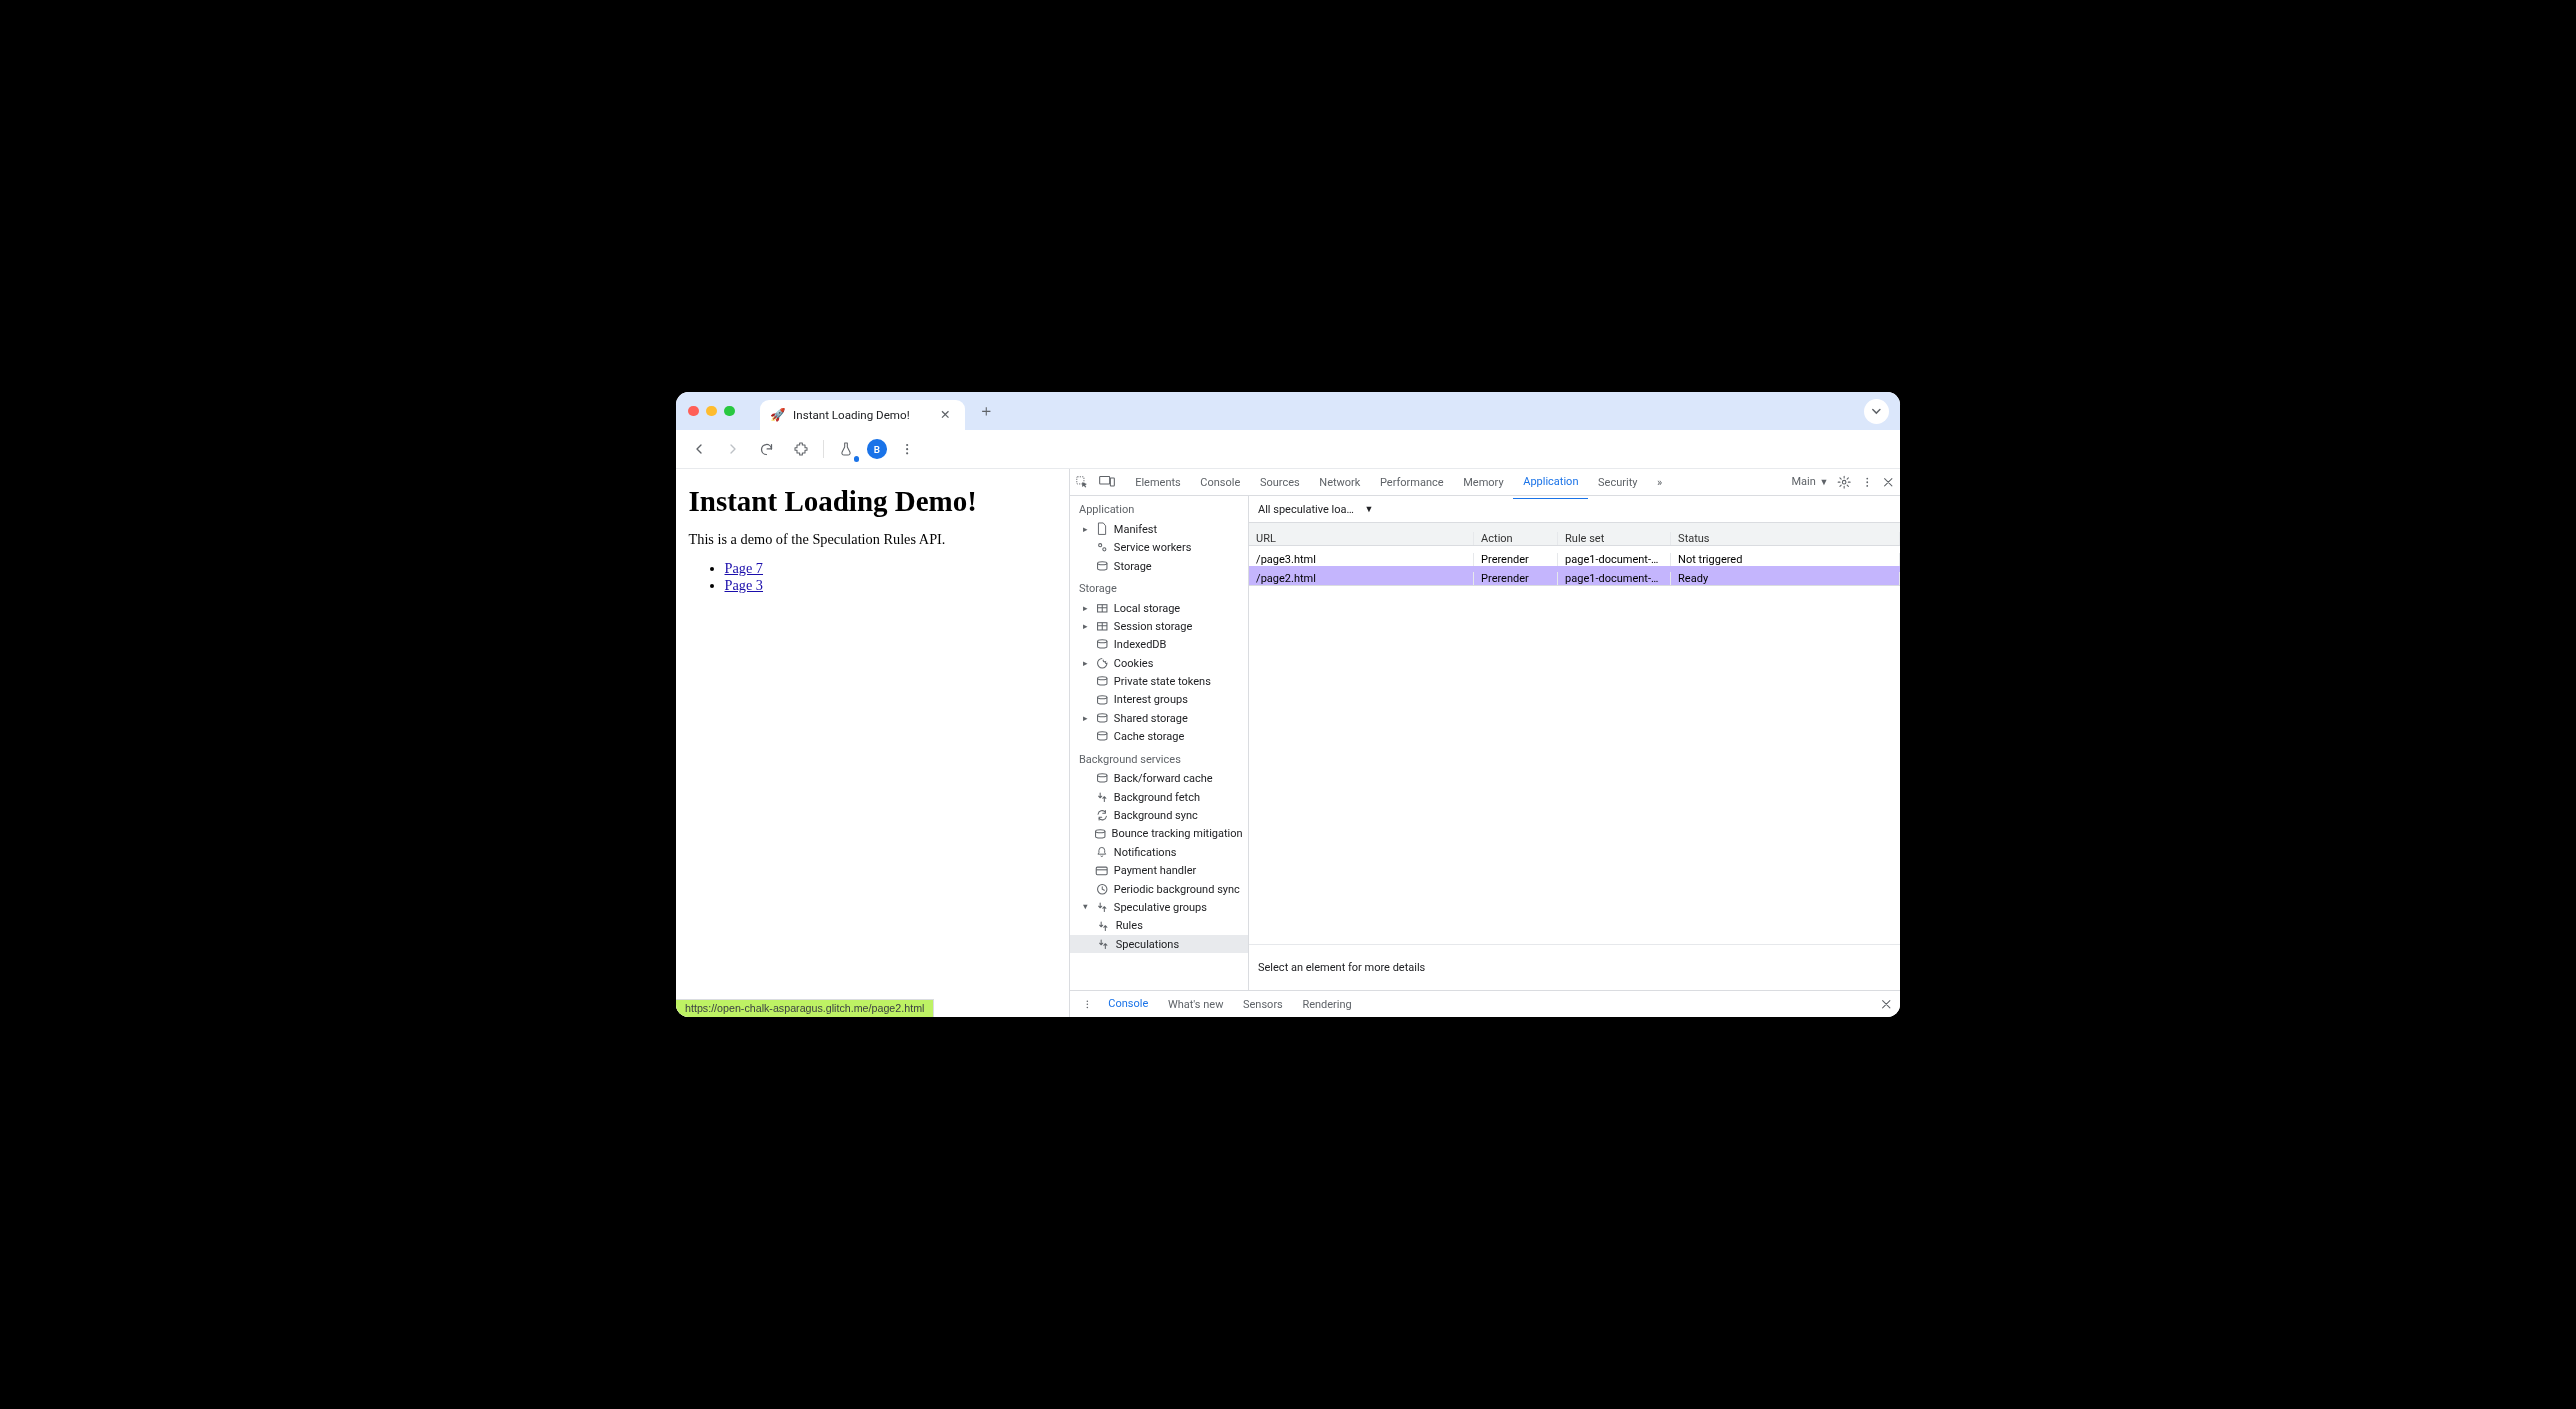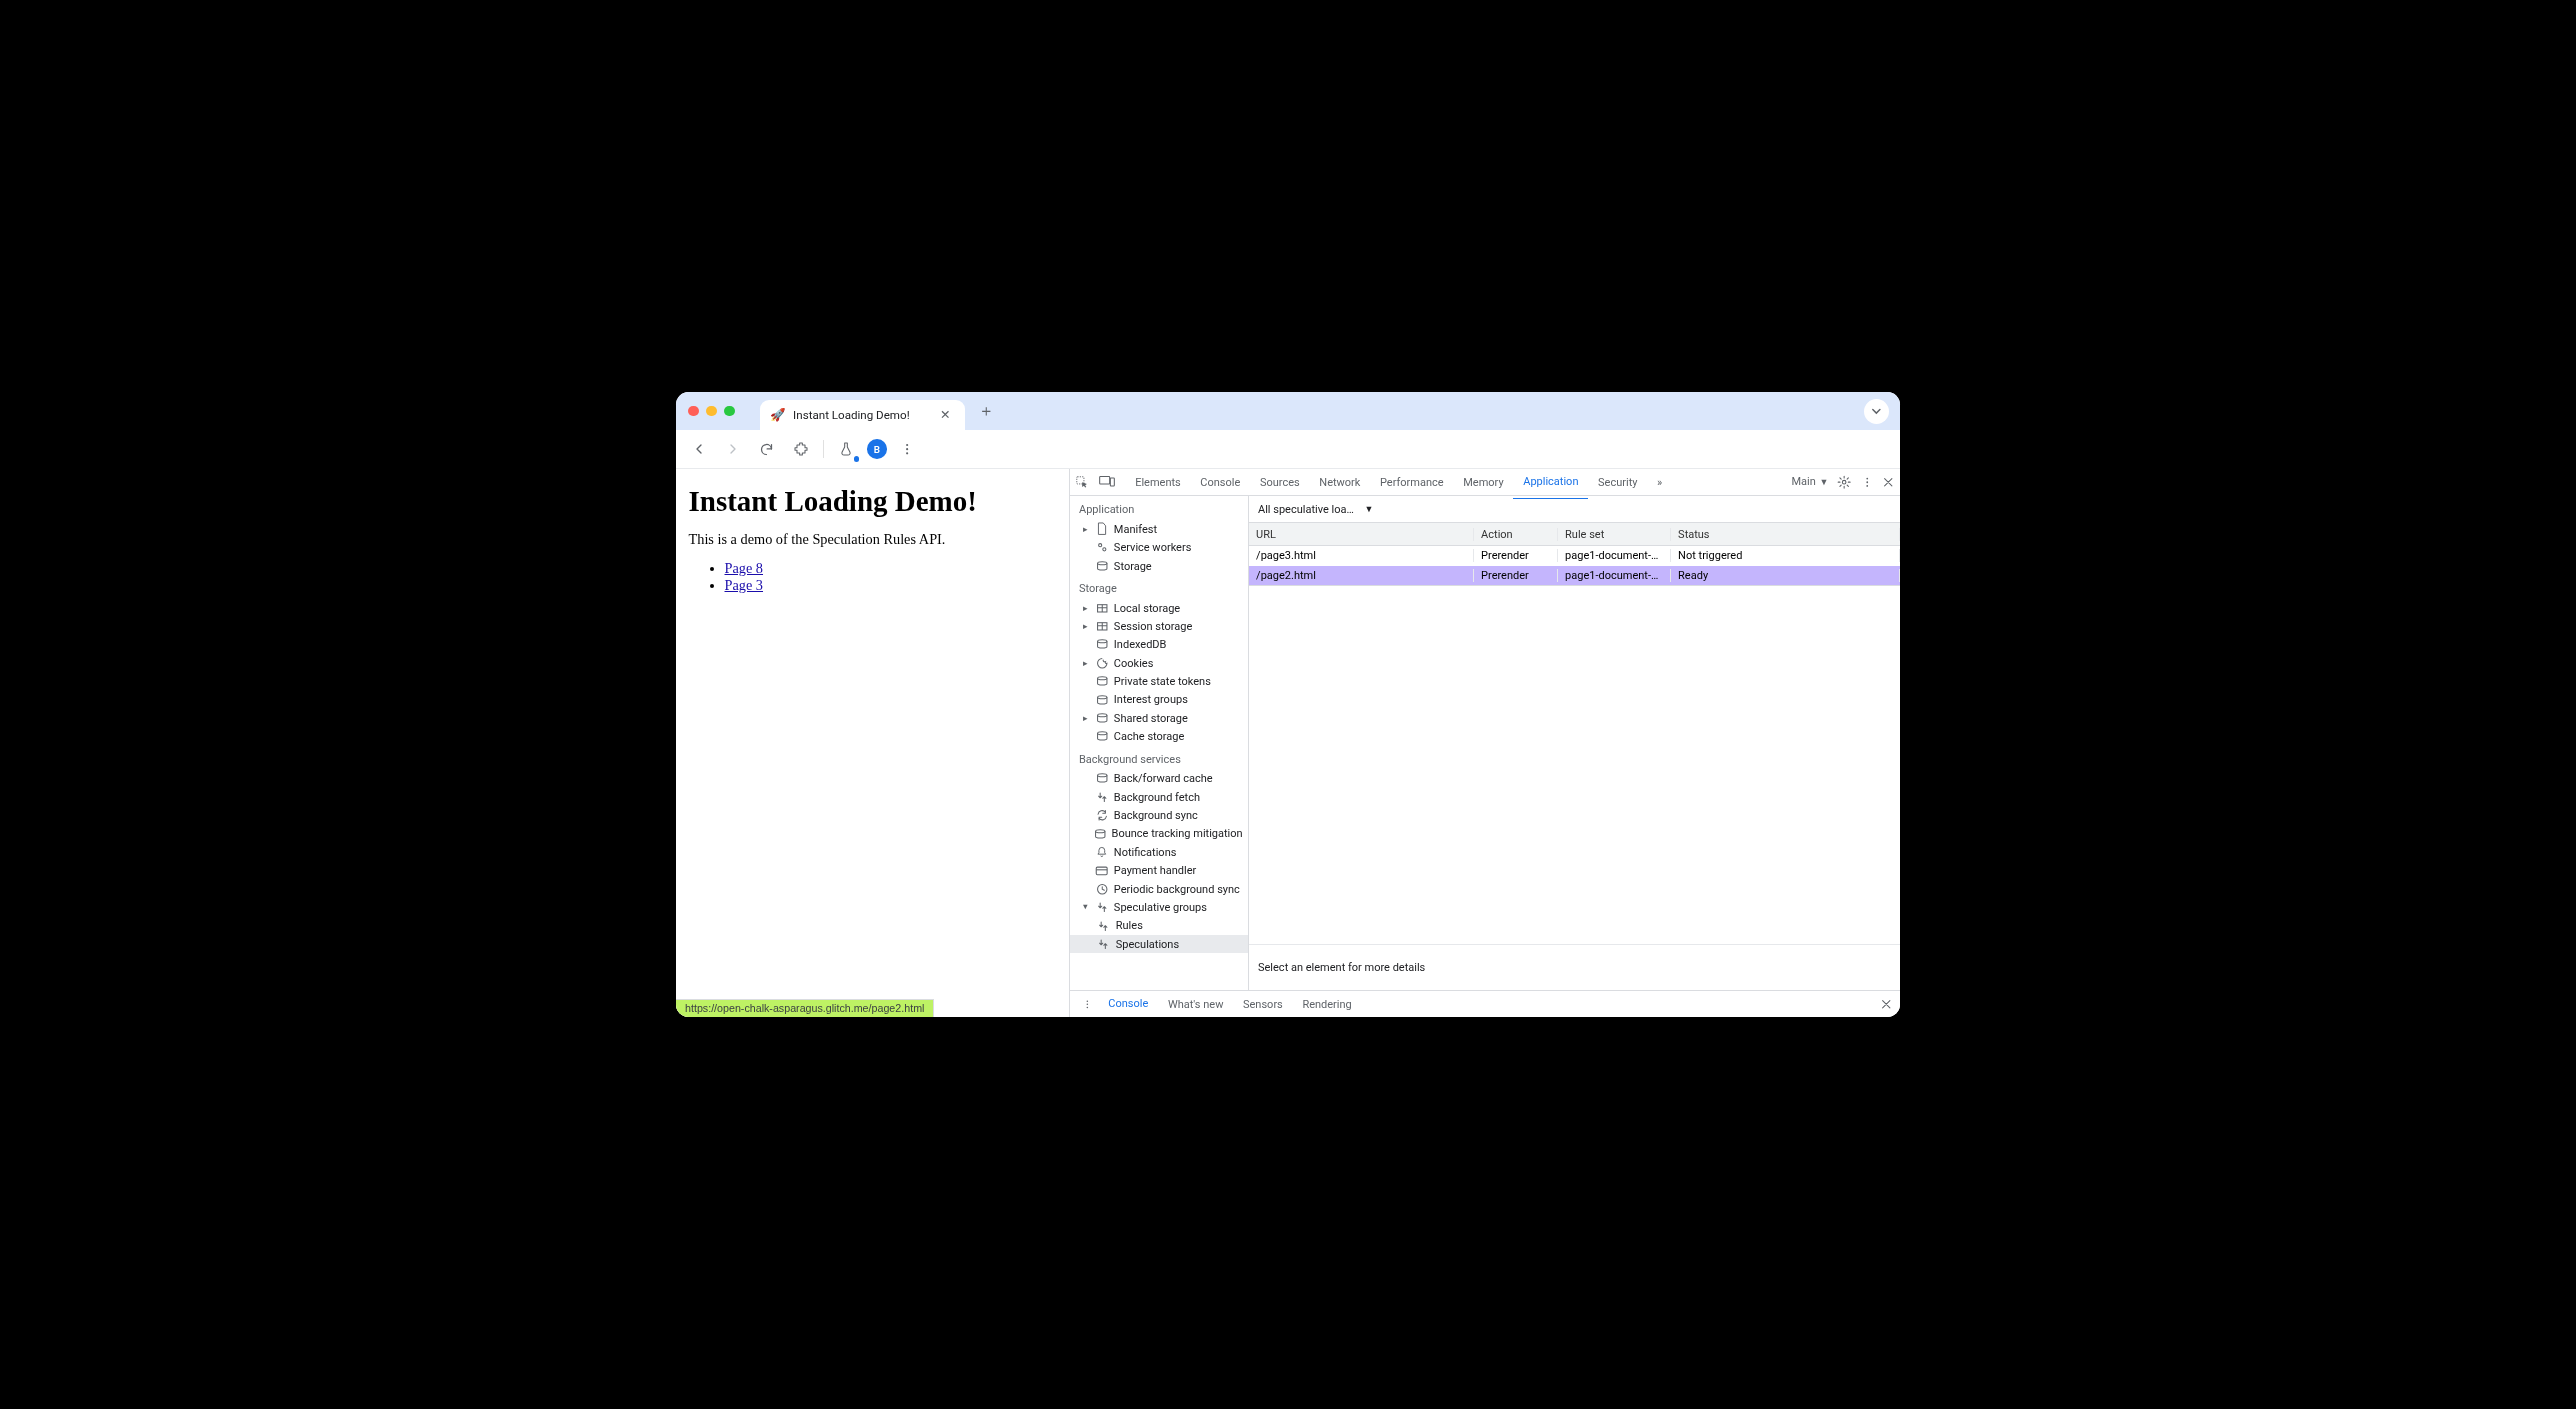--- a/index.html
+++ b/index.html
@@ -98,21 +98,21 @@
   .tree-item .icn { width:13.4px; display:inline-flex;justify-content:center;}
   .tree-item.child { padding-left:27px;}
   .tree-item.selected { background:#e8eaed;}
   .tree-item.expanded > .arrow { transform: rotate(90deg);}
   
   .dt-main { flex:1; display:flex; flex-direction:column; overflow:hidden;}
   .dt-filter { height:27px; border-bottom:0.9px solid #dadce0; display:flex; align-items:center;
     padding:0 9px; gap:7.1px;}
   .dt-filter .sel { color:#202124; display:flex; align-items:center; gap:10.7px;}
   .dt-table { border-bottom:0.9px solid #dadce0; }
-  .dt-table-row { display:flex; height:19.7px; align-items:center;}
+  .dt-table-row { display:flex; height:19.7px; align-items:flex-end;}
   .dt-table-row.header { background:#f1f3f4; color:#333; border-bottom:0.9px solid #dadce0; font-weight:400; height:23px;}
   .dt-table-row.alt { background:#c4b5fd;}
   .dt-cell { padding:0 7.1px; border-right:0.9px solid #e6e8eb; overflow:hidden; text-overflow:ellipsis; white-space:nowrap;}
   .c-url{flex:0 0 225px;} .c-action{flex:0 0 84px;} .c-rule{flex:0 0 113px;} .c-status{flex:1;}
   .dt-bigempty { flex:1; }
   .dt-detail-msg { padding:16px 9px; color:#202124; border-top:0.9px solid #e6e8eb; flex:0 0 auto;}
   
   .dt-drawer {
     height:27px; border-top:0.9px solid #dadce0; background:#fff; display:flex; align-items:center;
     gap:0; padding:0 7.1px; color:#5f6368;
@@ -187,21 +187,21 @@
         </svg>
     </div>
   </div>
 
   <div class="content">
 
     <div class="page">
       <h1>Instant Loading Demo!</h1>
       <p>This is a demo of the Speculation Rules API.</p>
       <ul>
-        <li><a href="#">Page 8</a></li>
+        <li><a href="#">Page 7</a></li>
         <li><a href="#">Page 3</a></li>
       </ul>
       <div class="status-bar">https://open-chalk-asparagus.glitch.me/page2.html</div>
     </div>
 
     <div class="devtools">
       <div class="dt-tabs">
         <div class="lead-icons">
           <span>
             <svg width="14.3" height="14.3" viewBox="0 0 24 24">

